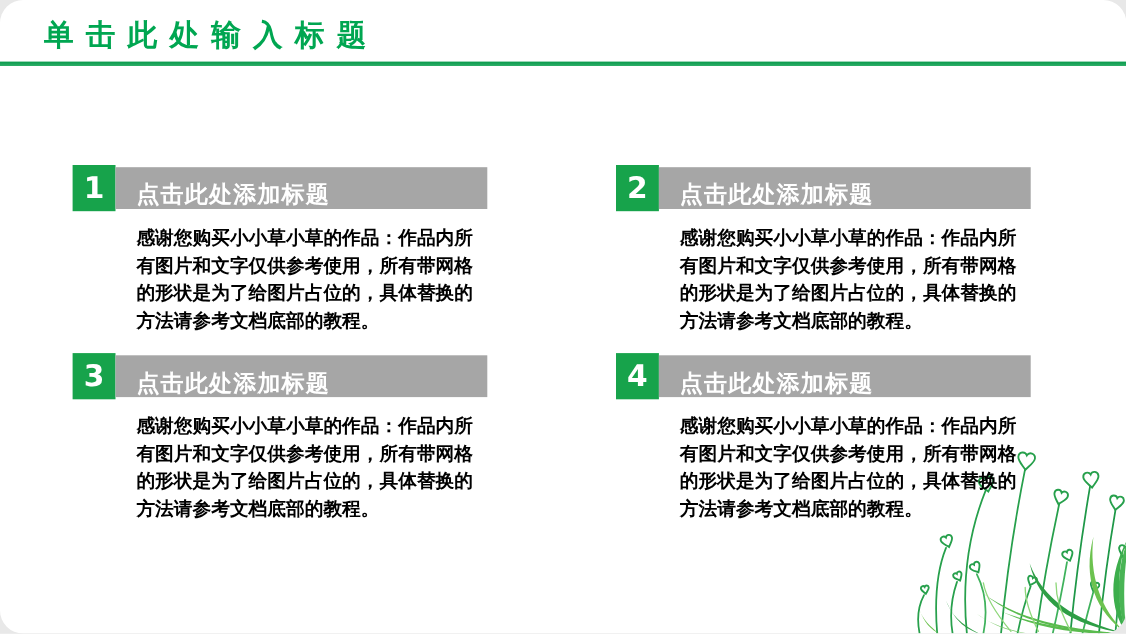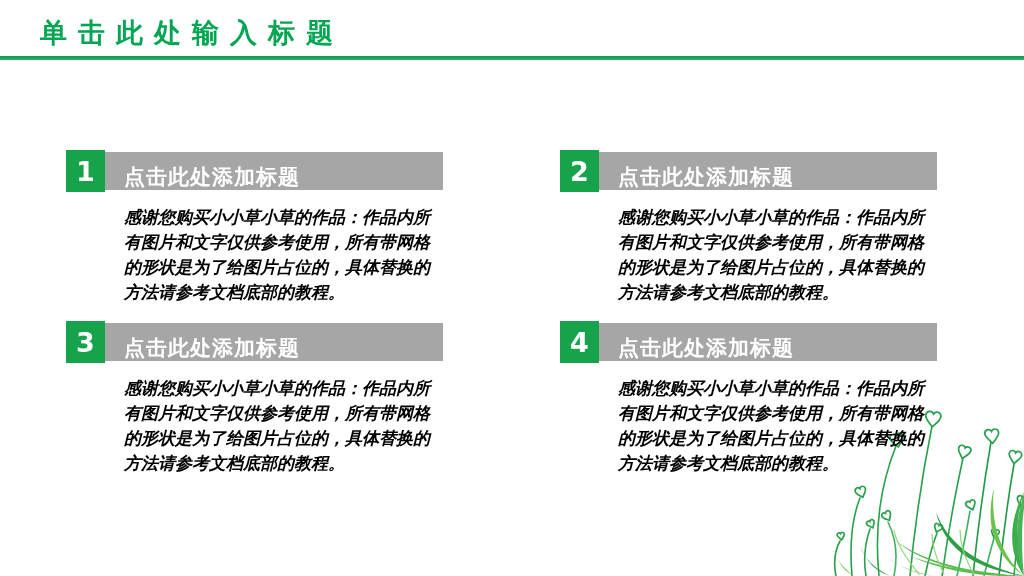--- a/index.html
+++ b/index.html
@@ -1,18 +1,18 @@
 <!DOCTYPE html>
 <html><head>
 <meta charset="utf-8">
 <style>
   html,body{margin:0;padding:0;background:#e8e8e8;}
   .slide{
     position:relative;width:1024px;height:576px;background:#ffffff;
-    overflow:hidden;font-family:"DejaVu Sans","Liberation Sans",sans-serif;
+    overflow:hidden;font-family:"DejaVu Sans","Liberation Sans",sans-serif;border-radius:21px;
   }
   
   .slide-title{
     position:absolute;left:40px;top:13px;height:40px;line-height:40px;
     font-size:27px;font-weight:bold;color:#00A651;letter-spacing:11px;
     white-space:nowrap;z-index:2;
   }
   .title-underline{
     position:absolute;left:0;top:56px;width:1024px;height:4px;
     background:linear-gradient(#089A4C,#2FAE68);z-index:2;
@@ -32,21 +32,20 @@
   .sec-bar{
     flex:1;height:38px;background:#A6A6A6;display:flex;align-items:center;
   }
   .sec-bar-text{
     margin-left:19px;color:#ffffff;font-size:21px;font-weight:bold;
     letter-spacing:1px;white-space:nowrap;margin-top:12px;
   }
   .sec-body{
     margin:13px 0 0 58px;color:#000000;font-size:17px;font-weight:bold;
     line-height:25px;
-    font-style:italic;
   }
   .body-line{white-space:nowrap;}
   
   .decoration{position:absolute;right:0;bottom:0;z-index:1;}
 </style>
 </head>
 <body>
 
 <div class="slide">
 

